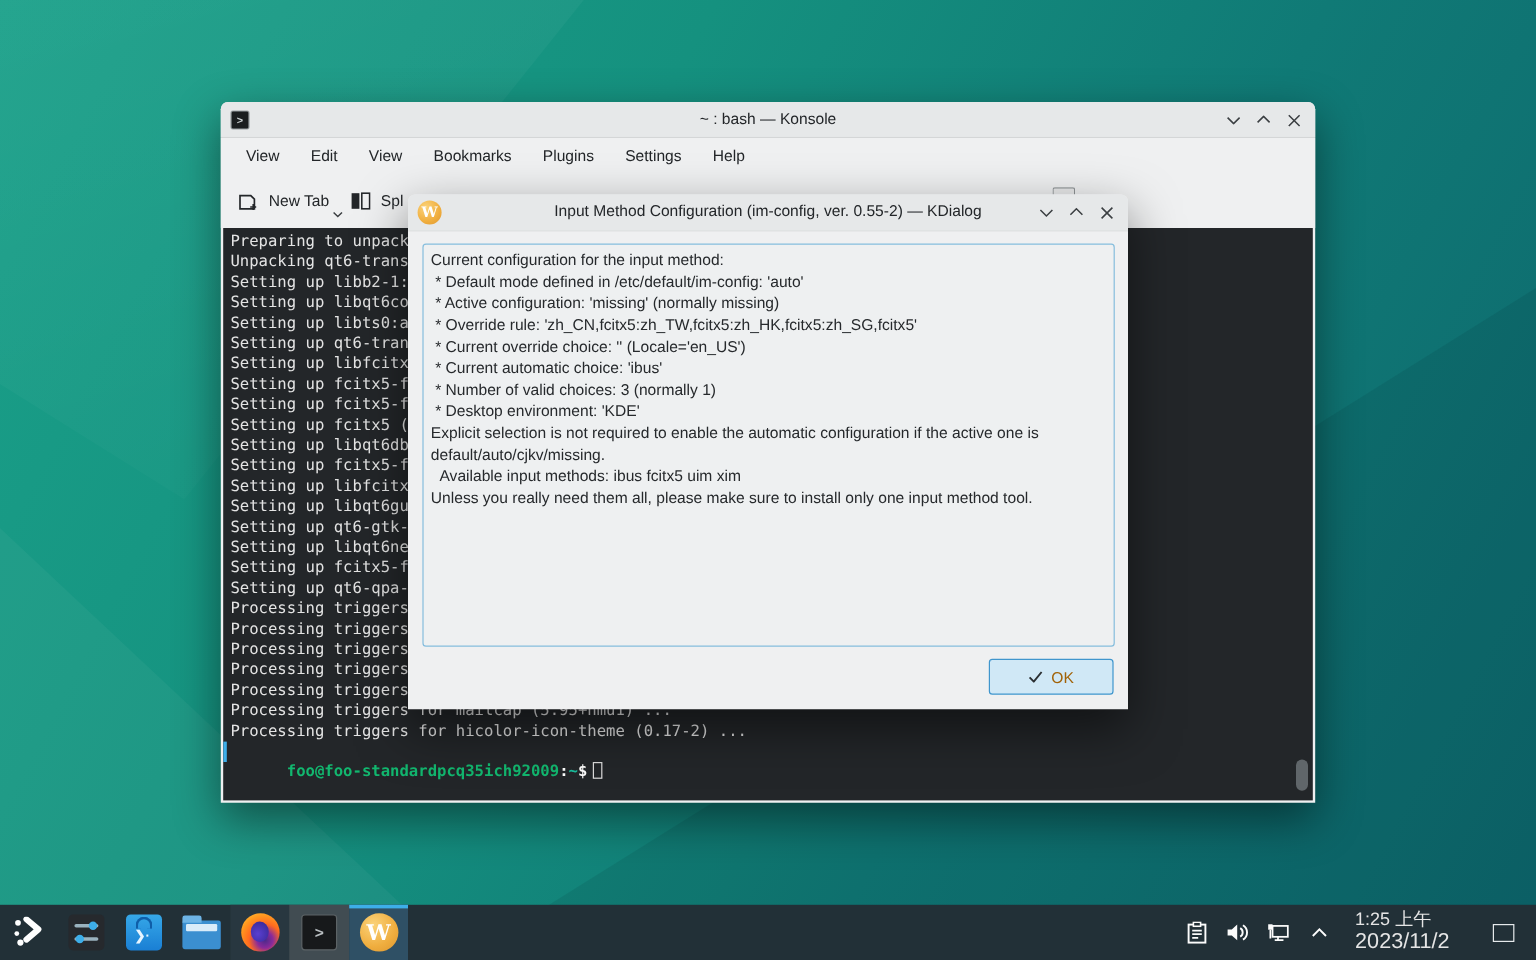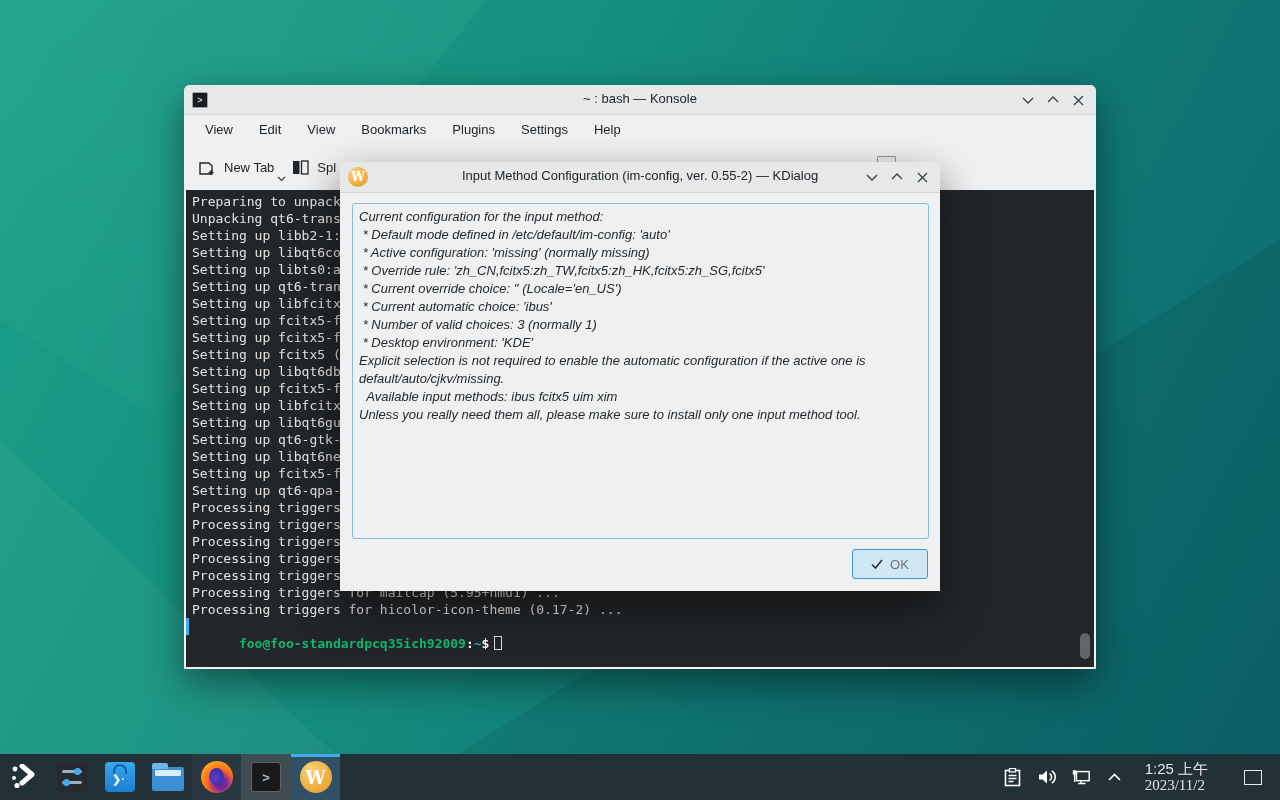--- a/index.html
+++ b/index.html
@@ -106,26 +106,26 @@
     color:#fff; font-family:"DejaVu Serif", serif; font-weight:bold;
     font-size:12px; line-height:20px; text-align:center;
   }
   .d-body { position:absolute; left:0; right:0; top:31px; bottom:0; }
   .msg-frame {
     position:absolute; left:12px; right:11px; top:10px; height:336px;
     border:1px solid #85bddd; border-radius:3px; background:#eef0f1;
     padding:4px 6px; overflow:hidden;
     font-size:13px; line-height:18px; color:#26292c;
   }
-  .msg-line { white-space:pre-wrap;font-style:italic; }
+  .msg-line { white-space:pre-wrap; }
   .ok-btn {
-    position:absolute; right:12px; bottom:12px; width:76px; height:30px;
+    position:absolute; right:12px; bottom:12px; width:104px; height:30px;
     background:#d0e8f6; border:1px solid #4096cd; border-radius:3px;
     display:flex; align-items:center; justify-content:center; gap:7px;
-    font-size:13px; color:#737373;
+    font-size:13px; color:#a16207;
   }
 
   
   .taskbar {
     position:absolute; left:0; right:0; bottom:0; height:46px;
     background:#223037; display:flex; align-items:stretch; z-index:30;
   }
   .tb-launchers { display:flex; align-items:stretch; }
   .tb-btn { width:48px; display:flex; align-items:center; justify-content:center; position:relative; }
   .task-ff { background:#283740; width:49px; }
@@ -144,21 +144,21 @@
   .ic-folder .paper { position:absolute; left:3px; top:3px; right:3px; height:6px; background:#d9ecf9; border-radius:1px; }
   .ic-firefox { width:32px; height:32px; border-radius:50%; background: radial-gradient(circle at 62% 70%, #4a2a8a 0%, #8a2a9a 22%, #ff6a1f 45%, #ff9a1f 70%, #ffd24d 100%); position:relative; }
   .ic-firefox .swirl { position:absolute; left:8px; top:7px; width:15px; height:17px; border-radius:50%; background: radial-gradient(circle at 40% 60%, #5a3fd0, #3a2a9a 80%); }
   .ic-konsole-sm { width:30px; height:30px; background:#17191b; border:1px solid #5c6366; border-radius:3px; color:#b9bfc2; font-size:13px; font-weight:bold; display:flex; align-items:center; justify-content:center; }
   .ic-w { width:32px; height:32px; border-radius:50%; background: radial-gradient(circle at 35% 30%, #fbd37a, #efad3e 60%, #db9530); color:#fff; font-family:"DejaVu Serif", serif; font-weight:bold; font-size:18px; display:flex; align-items:center; justify-content:center; }
 
   .tb-tray { margin-left:auto; display:flex; align-items:center; gap:14px; padding-right:10px; }
   .tray-ic { width:20px; height:20px; display:flex; align-items:center; justify-content:center; }
   .clock { color:#e5e5e5; text-align:left; line-height:1.1; margin-left:6px; }
   .clock .t { font-size:15px; }
-  .clock .d { font-size:15px;font-family:Liberation Serif, serif; }
+  .clock .d { font-size:18px; }
   .show-desktop { width:18px; height:15px; border:1.5px solid #e6eaec; margin:0 8px 0 22px; }
 </style>
 </head>
 <body>
 
 <div class="desktop">
   <div class="facet1"></div>
   <div class="facet2"></div>
   <div class="facet3"></div>
 </div>

